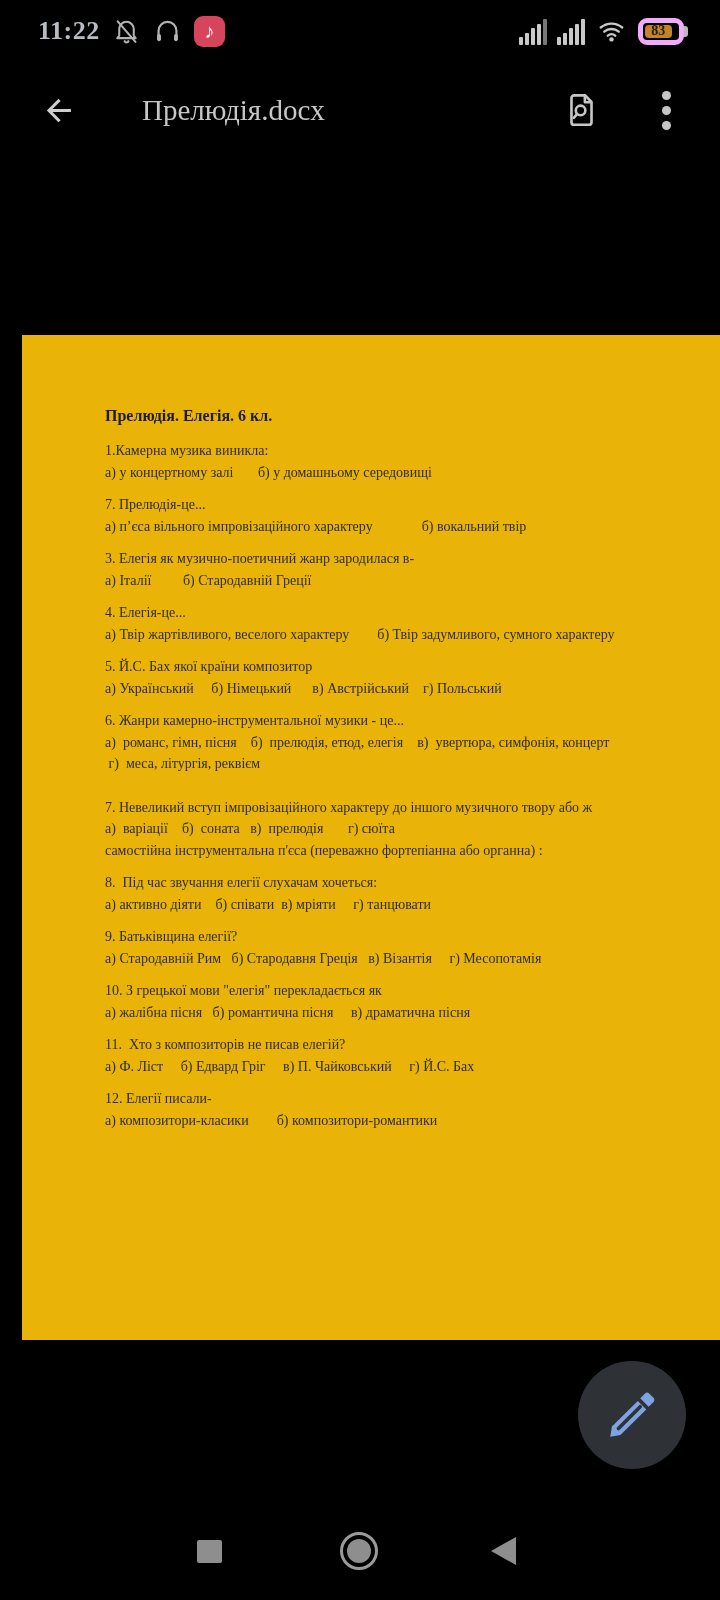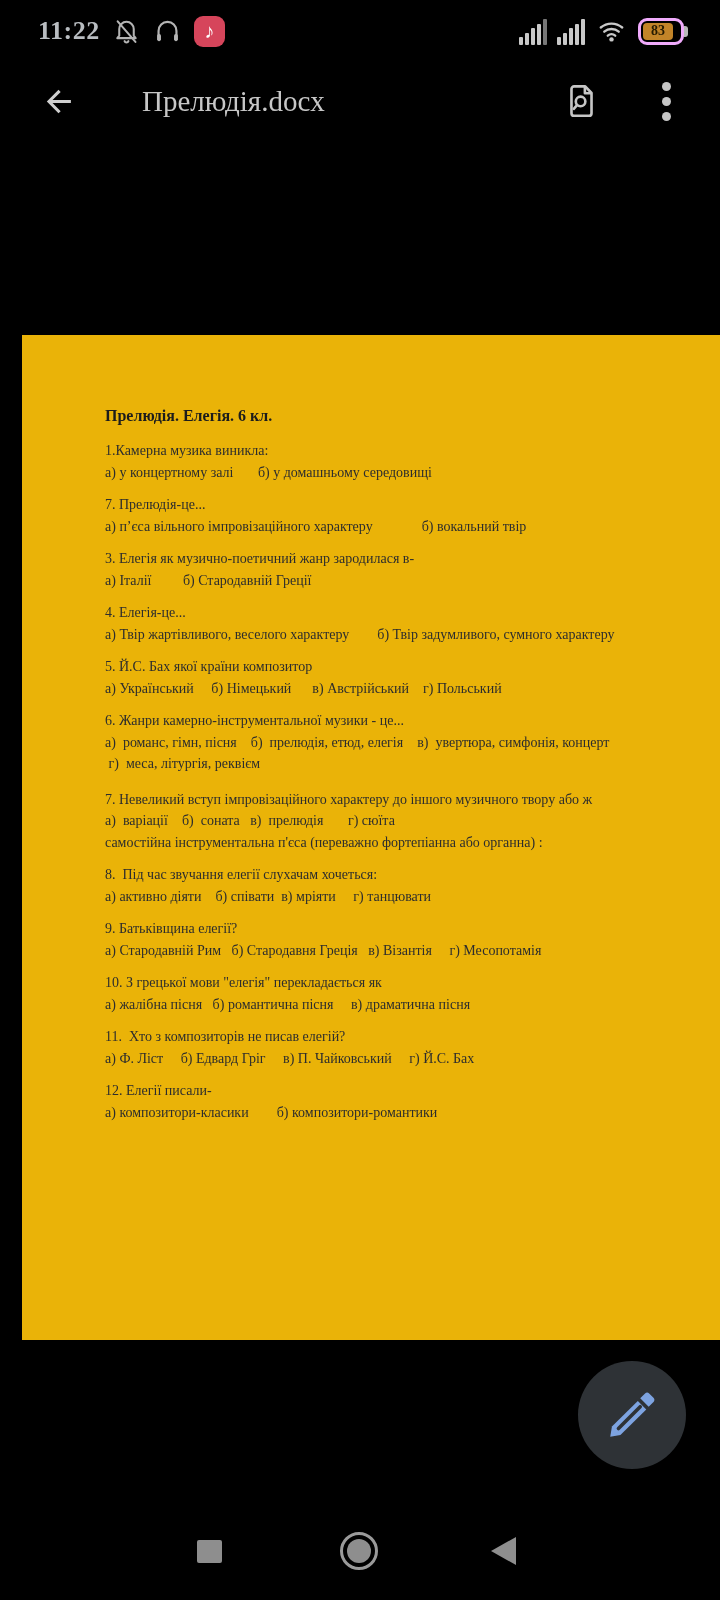--- a/index.html
+++ b/index.html
@@ -24,33 +24,33 @@
     width:31px; height:31px; border-radius:9px; background:#d6455b;
     display:flex; align-items:center; justify-content:center;
     color:#fff; font-size:20px; font-weight:700;
   }
   .sig { display:flex; align-items:flex-end; gap:2px; height:27px; }
   .sig span { width:4px; background:#c9c9c9; border-radius:1px; display:block; }
   .sig .b1{height:8px} .sig .b2{height:12px} .sig .b3{height:17px} .sig .b4{height:21px} .sig .b5{height:26px}
   .sig span.dim { background:#777; }
   .battery { display:flex; align-items:center; }
   .battery-body {
-    width:46px; height:27px; border:3px solid #f0abfc; border-radius:9px;
+    width:46px; height:27px; border:5px solid #f0abfc; border-radius:9px;
     padding:2px; display:flex;
   }
   .battery-fill {
     width:83%; background:#c28428; border-radius:4px;
     display:flex; align-items:center; justify-content:center;
     color:#241a00; font-size:14px; font-weight:700;
   }
   .battery-nub { width:4px; height:11px; background:#b9b9b9; border-radius:0 3px 3px 0; }
 
   
   .app-bar {
-    position:absolute; top:66px; left:0; right:0; height:70px;
+    position:absolute; top:75px; left:0; right:0; height:70px;
     display:flex; align-items:center; padding:0 45px 0 40px;
   }
   .back-btn { width:36px; height:36px; display:flex; align-items:center; justify-content:center; }
   .doc-title {
     margin-left:66px; color:#c7c7c7; font-size:29px; font-weight:400;
     flex:1; white-space:nowrap; overflow:hidden;
   }
   .find-btn { margin-right:58px; display:flex; align-items:center; }
   .overflow-btn { display:flex; flex-direction:column; gap:6px; padding:4px; }
   .overflow-btn i { width:9px; height:9px; border-radius:50%; background:#c6c6c6; display:block; }
@@ -58,21 +58,21 @@
   
   .doc-page {
     position:absolute; left:22px; top:335px; width:706px; height:1005px;
     background:#eab308; padding:70px 30px 0 83px; overflow:hidden;
   }
   .doc-heading {
     font-size:16px; font-weight:700; color:#1c1c1c;
     line-height:22px; margin-bottom:13px; white-space:pre;
   }
   .question { margin-bottom:11px; }
-  .question.extra-space-sm { margin-top:14px; }
+  .question.extra-space-sm { margin-top:22px; }
   .question.extra-space-md { margin-top:11px; }
   .doc-line {
     font-size:14px; color:#2d2d2d; line-height:21.5px; white-space:pre;
   }
 
   
   .fab {
     position:absolute; left:578px; top:1361px; width:108px; height:108px;
     border-radius:50%; background:#2e3236; border:none;
     display:flex; align-items:center; justify-content:center; cursor:pointer;

